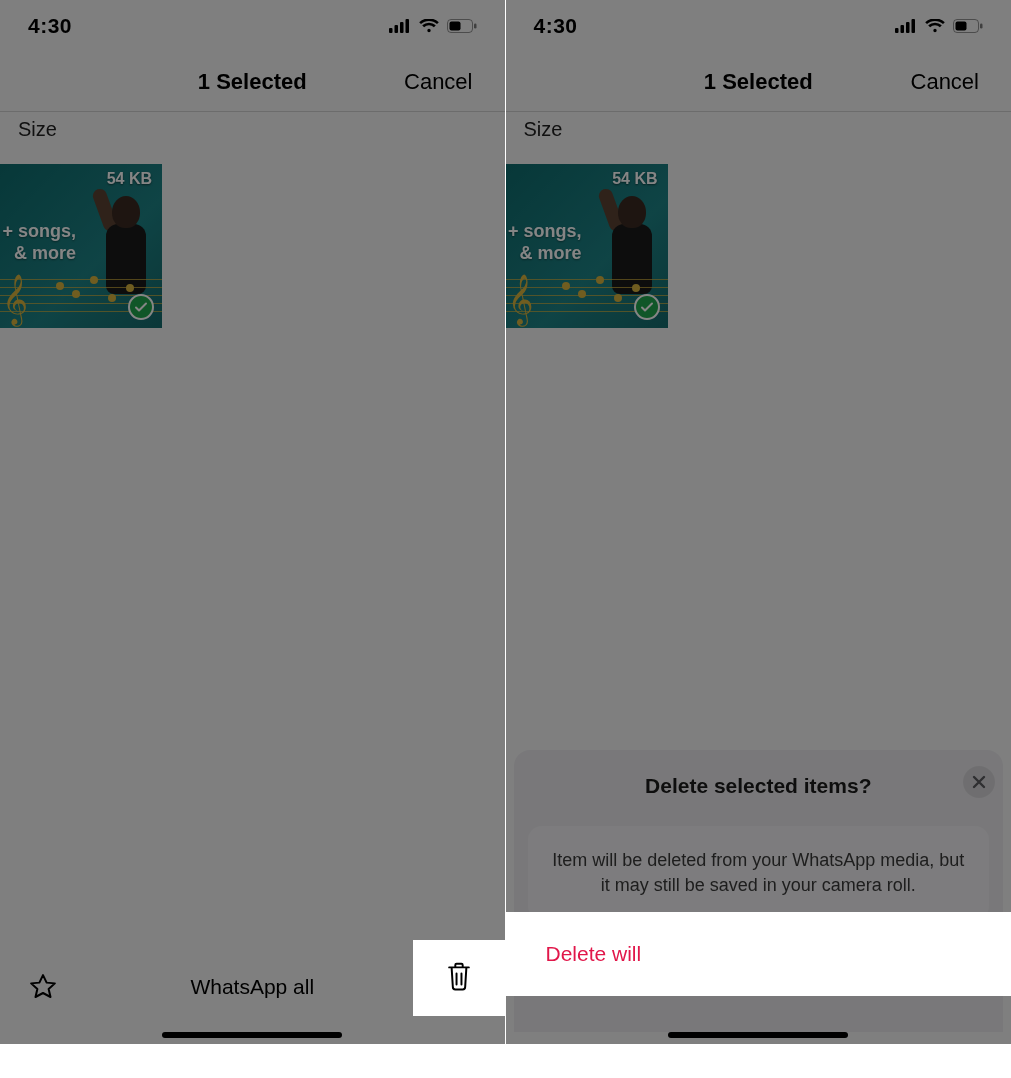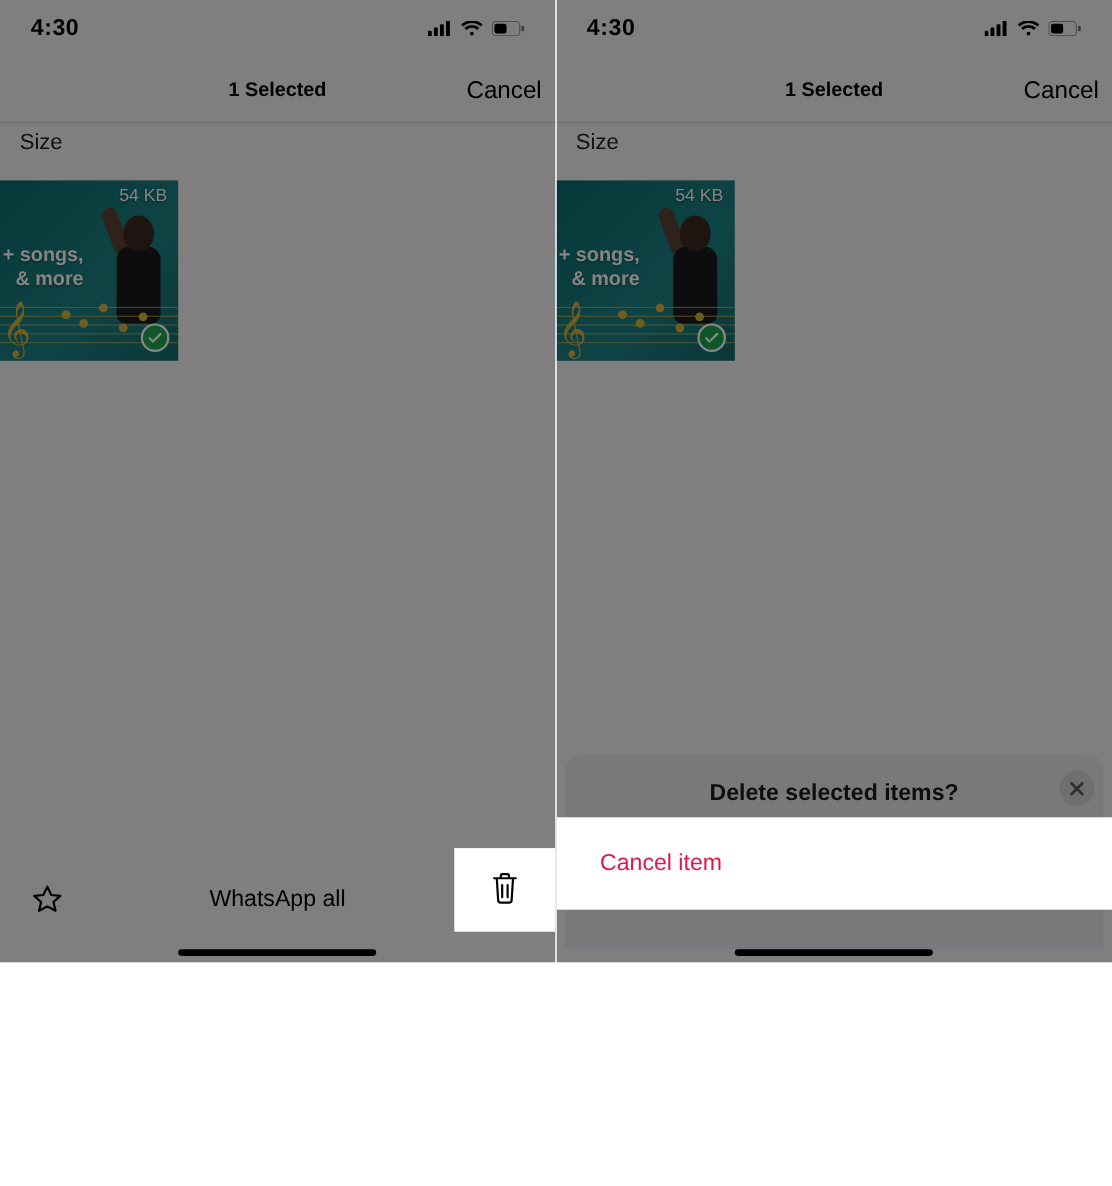--- a/index.html
+++ b/index.html
@@ -1,39 +1,39 @@
 <!DOCTYPE html>
 <html><head>
 <meta charset="utf-8">
 <style>
   * { box-sizing: border-box; margin: 0; padding: 0; }
   html, body { width: 1011px; height: 1078px; overflow: hidden; font-family: -apple-system, Helvetica, Arial, sans-serif; background: #fff; }
-  .stage { display: flex; width: 1011px; height: 875px; }
+  .stage { display: flex; width: 1011px; height: 1044px; }
   .phone { position: relative; width: 50%; height: 100%; background: #f4f4f4; border-right: 1px solid #fff; overflow: hidden; }
   .phone:last-child { border-right: none; }
 
   
   .dim { position: absolute; inset: 0; background: rgba(0,0,0,0.48); pointer-events: none; z-index: 50; }
 
   
   .status { position: absolute; top: 0; left: 0; right: 0; height: 52px; display: flex; align-items: center; justify-content: space-between; padding: 0 28px 0 28px; }
   .status .time { font-size: 21px; font-weight: 600; letter-spacing: 0.5px; }
   .status .icons { display: flex; align-items: center; gap: 8px; }
 
   
   .nav { position: absolute; top: 52px; left: 0; right: 0; height: 60px; display: flex; align-items: center; justify-content: center; border-bottom: 1px solid #d0d0d0; }
-  .nav .title { font-size: 18px; font-weight: 600; }
-  .nav .cancel { position: absolute; right: 12px; font-size: 22px; font-weight: 400; text-align: center; }
+  .nav .title { font-size: 22px; font-weight: 600; }
+  .nav .cancel { position: absolute; right: 32px; font-size: 22px; font-weight: 400; text-align: center; }
 
   
   .section { position: absolute; top: 118px; left: 18px; font-size: 20px; color: #222; }
 
   
   .thumb { position: absolute; top: 164px; left: 0; width: 162px; height: 164px; background: linear-gradient(135deg,#0f6b6d 0%, #1d8285 60%, #156a6c 100%); overflow: hidden; }
-  .thumb .size { position: absolute; top: 6px; right: 10px; font-size: 16px; color: #fff; font-weight: 400; text-shadow: 0 1px 2px rgba(0,0,0,.5); }
+  .thumb .size { position: absolute; top: 6px; right: 10px; font-size: 16px; color: #fff; font-weight: 700; text-shadow: 0 1px 2px rgba(0,0,0,.5); }
   .thumb .txt { position: absolute; left: -20px; top: 56px; color: #fff; font-weight: 700; font-size: 18px; line-height: 22px; text-align: right; width: 96px; text-shadow: 0 1px 2px rgba(0,0,0,.4);}
   .thumb .check { position: absolute; right: 8px; bottom: 8px; width: 26px; height: 26px; border-radius: 50%; background: #20a64d; border: 2px solid #fff; display: flex; align-items: center; justify-content: center; }
   .thumb .notes { position: absolute; left: 0; bottom: 0; width: 100%; height: 64px; overflow: hidden; }
   .staff { position: absolute; left: -20px; right: -20px; height: 1px; background: rgba(214,178,63,0.7); }
   .staff.s1{bottom:48px;} .staff.s2{bottom:40px;} .staff.s3{bottom:32px;} .staff.s4{bottom:24px;} .staff.s5{bottom:16px;}
   .note { position: absolute; width: 8px; height: 8px; border-radius: 50%; background: #d6b23f; }
   .person { position: absolute; right: 6px; top: 14px; width: 70px; height: 120px; }
   .head { position: absolute; top: 18px; right: 16px; width: 28px; height: 32px; border-radius: 50% 50% 46% 46%; background: #3a2a22; }
   .body { position: absolute; top: 46px; right: 10px; width: 40px; height: 70px; background: #1a1a1a; border-radius: 12px 12px 8px 8px; }
   .arm { position: absolute; top: 10px; right: 44px; width: 14px; height: 44px; background: #5b4233; border-radius: 7px; transform: rotate(-20deg); }
@@ -214,27 +214,28 @@
     </div>
 
     <div class="sheet">
       <div class="sheet-card">
         <div class="sheet-head">Delete selected items?</div>
         <span class="sheet-close">
           <svg width="16" height="16" viewBox="0 0 16 16">
               <path d="M3 3l10 10M13 3L3 13" stroke="#5a5a5e" stroke-width="2.4" stroke-linecap="round"></path>
             </svg>
         </span>
+        <div class="sheet-msg">Item will be deleted from your WhatsApp media, but it may still be saved in your camera roll.</div>
         <div class="sheet-gap"></div>
         <div style="height:86px;"></div>
       </div>
     </div>
 
     <div class="dim"></div>
 
     <div class="hl-delete">
-      <div class="delete-row">Cancel item</div>
+      <div class="delete-row">Delete will</div>
     </div>
 
     <div class="home2"></div>
   </div>
 
 </div>
 
 </body></html>

